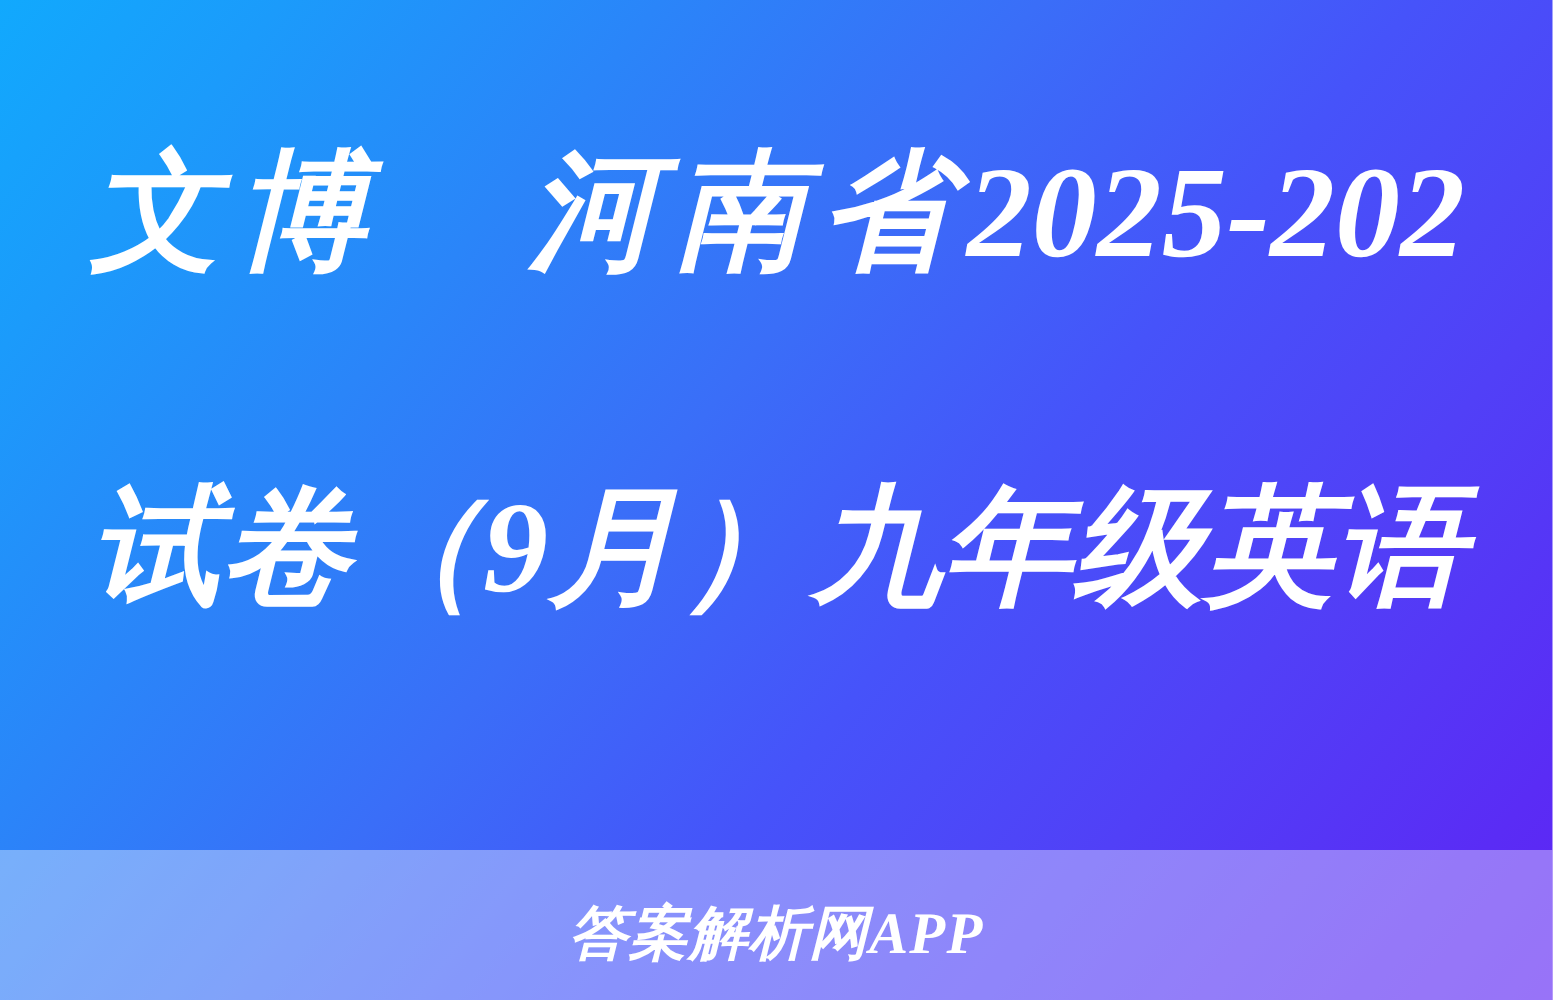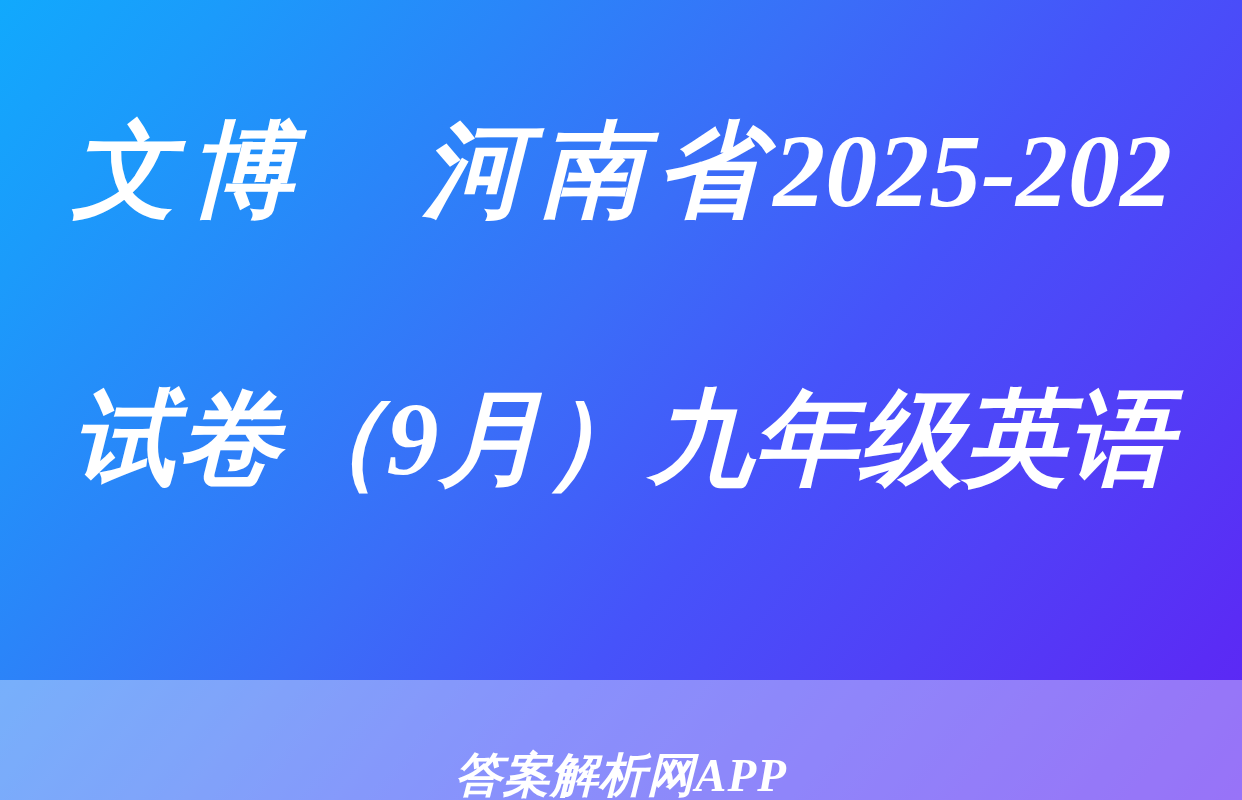--- a/index.html
+++ b/index.html
@@ -63,21 +63,21 @@
 
   
   #footer-band {
     position: absolute;
     left: 0;
     right: 0;
     top: 680px;
     height: 120px;
     background: rgba(255, 255, 255, 0.36);
     display: flex;
-    align-items: flex-end;
+    align-items: center;
     justify-content: center;
   }
   #footer-text {
     margin-top: 15px;
     color: #ffffff;
     font-size: 47px;
     font-weight: 700;
     font-style: italic;
     letter-spacing: 1px;
     line-height: 1.05;

